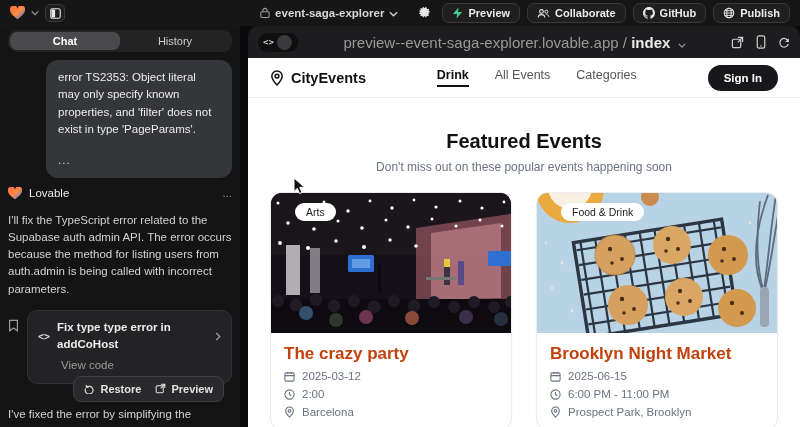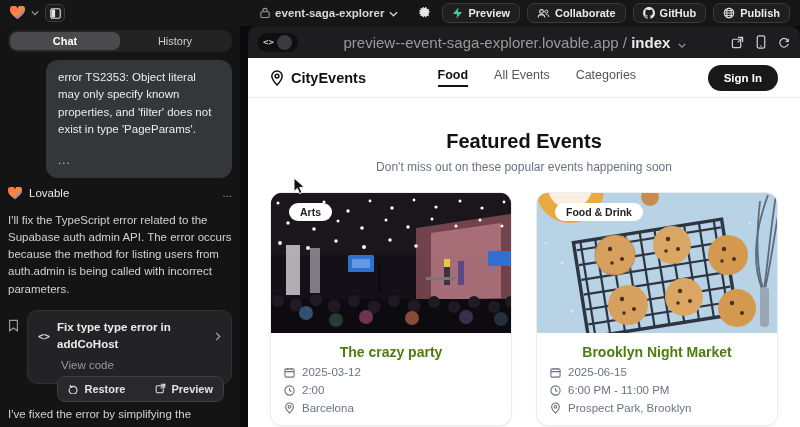--- a/index.html
+++ b/index.html
@@ -40,21 +40,21 @@
   .assistant-head { display:flex; align-items:center; gap:7px; margin-top:7px; color:#ececec; }
   .assistant-head .spacer { flex:1; }
   .para { margin-top:9px; color:#d2d2d2; }
 
   .codecard-row { display:flex; gap:8px; margin-top:12px; align-items:flex-start; }
   .codecard { flex:1; background:#232326; border:1px solid #323236; border-radius:10px;
     padding:8px 10px; cursor:pointer; }
   .codecard-title { display:flex; align-items:center; gap:7px; color:#ececec; font-weight:bold; }
   .codecard-title .grow { flex:1; }
   .codecard-sub { color:#9a9a9a; margin-top:4px; padding-left:23px; }
-  .hover-toolbar { display:flex; align-items:center; gap:30px; background:#29292b;
+  .hover-toolbar { display:flex; align-items:center; gap:14px; background:#29292b;
     border:1px solid #3f3f41; border-radius:8px; padding:4px 10px; width:max-content;
     margin:-8px 8px 0 auto; position:relative; z-index:3; }
   .hover-toolbar .tb-btn { display:flex; align-items:center; gap:5px; color:#e3e3e3;
     font-size:11px; font-weight:bold; cursor:pointer; }
 
   
   .preview-panel { flex:1; margin-left:8px; background:#1d1d1f; border-radius:10px 10px 0 0;
     display:flex; flex-direction:column; overflow:hidden; }
   .preview-header { height:32px; display:flex; align-items:center; padding:0 10px; gap:8px; }
   .code-toggle { width:40px; height:19px; background:#0f0f10; border-radius:10px;
@@ -79,24 +79,24 @@
 
   .hero { text-align:center; padding-top:32px; }
   .hero h1 { font-size:20px; color:#111; }
   .hero p { font-size:12px; color:#6b7280; margin-top:7px; }
 
   .cards { display:grid; grid-template-columns:1fr 1fr; gap:24px; padding:0 22px; margin-top:18px; }
   .card { border:1px solid #ececec; border-radius:12px; overflow:hidden; background:#fff;
     box-shadow:0 1px 2px rgba(0,0,0,.05); cursor:pointer; }
   .card-img { position:relative; height:140px; overflow:hidden; }
   .card-img svg { display:block; width:100%; height:100%; }
-  .badge { position:absolute; top:10px; left:18px; background:#fff; color:#222;
-    font-size:10.5px; font-weight:bold; padding:3px 11px; border-radius:999px; }
+  .badge { position:absolute; top:10px; left:24px; background:#fff; color:#222;
+    font-size:10.5px; font-weight:normal; padding:3px 11px; border-radius:999px; }
   .card-body { padding:11px 13px; }
-  .card-title { font-size:14px; font-weight:bold; color:#4d7c0f;text-align:center; }
+  .card-title { font-size:17px; font-weight:bold; color:#c2410c; }
   .meta { display:flex; align-items:center; gap:7px; color:#6b7280; font-size:11.5px; margin-top:6px; }
 
   .cursor { position:absolute; left:293px; top:177px; z-index:50; pointer-events:none; }
   svg { flex-shrink:0; }
 </style>
 </head>
 <body>
 
 <div class="topbar">
   <div class="topbar-left">
@@ -279,21 +279,21 @@
     <div class="site">
       <div class="site-nav">
         <div class="brand">
           <svg width="14" height="16" viewBox="0 0 14 17">
               <path d="M7 1a5.5 5.5 0 0 1 5.5 5.5C12.5 10.5 7 16 7 16S1.5 10.5 1.5 6.5A5.5 5.5 0 0 1 7 1z" fill="none" stroke="#111" stroke-width="1.6"></path>
               <circle cx="7" cy="6.5" r="2" fill="none" stroke="#111" stroke-width="1.6"></circle>
             </svg>
           <span>CityEvents</span>
         </div>
         <div class="site-links">
-          <span class="site-link active">Food</span>
+          <span class="site-link active">Drink</span>
           <span class="site-link">All Events</span>
           <span class="site-link">Categories</span>
         </div>
         <span class="signin-btn">Sign In</span>
       </div>
 
       <div class="hero">
         <h1>Featured Events</h1>
         <p>Don't miss out on these popular events happening soon</p>
       </div>

